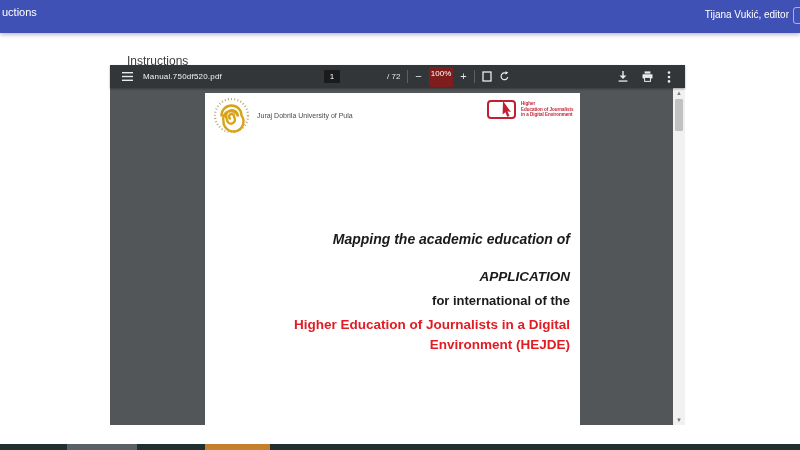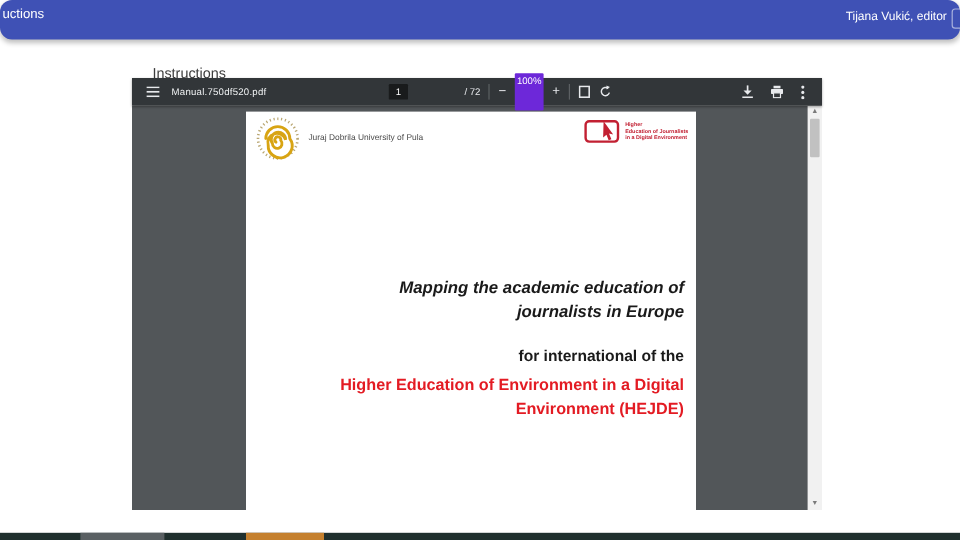--- a/index.html
+++ b/index.html
@@ -7,21 +7,21 @@
   body {
     width:800px; height:450px; overflow:hidden;
     background:#fff;
     font-family:"Liberation Sans", sans-serif;
   }
   .screen { position:relative; width:800px; height:450px; overflow:hidden; background:#fff; }
 
   
   .appbar {
     position:absolute; top:0; left:0; width:800px; height:33px;
-    background:#3f51b5; box-shadow:0 2px 4px rgba(0,0,0,.25);border-radius:10px;
+    background:#3f51b5; box-shadow:0 2px 4px rgba(0,0,0,.25);
   }
   .appbar-title { position:absolute; left:2px; top:6px; color:#fff; font-size:11px; }
   .appbar-user  { position:absolute; right:11px; top:9px; color:#fff; font-size:10px; }
   .appbar-cutoff{
     position:absolute; right:-7px; top:7px; width:14px; height:17px;
     border:1px solid rgba(255,255,255,.55); border-radius:3px;
   }
 
   
   .page-heading { position:absolute; left:115px; top:42px; margin:12px; font-size:12px; font-weight:400; color:#3c3c3c; }
@@ -33,21 +33,21 @@
     background:#323639; color:#e8eaed; box-shadow:0 1px 2px rgba(0,0,0,.35); z-index:2;
   }
   .tb-left  { position:absolute; left:12px;  top:0; height:23px; display:flex; align-items:center; gap:10px; }
   .tb-center{ position:absolute; left:214px; top:0; height:23px; display:flex; align-items:center; gap:7px; }
   .tb-right { position:absolute; right:14px; top:0; height:23px; display:flex; align-items:center; gap:14px; }
   .pdf-filename { font-size:8px; color:#f1f3f4; letter-spacing:.2px; }
   .tb-pagebox  { min-width:16px; height:13px; background:#191b1c; color:#fff; font-size:8px; line-height:13px; text-align:center; border-radius:1px; }
   .tb-pagecount{ font-size:8px; color:#e8eaed; white-space:nowrap;margin-left:40px; }
   .tb-divider  { width:1px; height:13px; background:#5c6063; }
   .tb-zoombtn  { font-size:11px; line-height:11px; color:#e8eaed; cursor:default; }
-  .tb-zoombox  { min-width:24px; height:31px; padding:0 2px; background:#6d28d9; color:#fff; font-size:8px; line-height:13px; text-align:center; border-radius:1px; }
+  .tb-zoombox  { min-width:24px; height:20px; padding:0 2px; background:#7f1d1d; color:#fff; font-size:8px; line-height:13px; text-align:center; border-radius:1px; }
   .tb-iconbtn  { display:flex; align-items:center; justify-content:center; }
   .tb-iconbtn svg { display:block; }
 
   
   .pdf-body { position:absolute; top:23px; left:0; right:0; bottom:0; background:#525659; overflow:hidden; }
   .pdf-page { position:absolute; left:95px; top:5px; width:375px; height:340px; background:#fff; }
 
   .pdf-scrollbar { position:absolute; right:0; top:0; bottom:0; width:12px; background:#f1f1f1; }
   .sb-arrow { position:absolute; left:0; width:12px; height:8px; color:#7a7a7a; font-size:6px; line-height:8px; text-align:center; }
   .sb-up    { top:1px; }
@@ -184,27 +184,27 @@
           <span class="hejde-lines">
             <span style="display:block">Higher</span>
             <span style="display:block">Education of Journalists</span>
             <span style="display:block">in a Digital Environment</span>
           </span>
         </div>
 
         <div class="doc-text">
           <p class="doc-title">
             <span style="display:block">Mapping the academic education of</span>
-            <span style="display:block">journalists in Europe</span>
           </p>
           <p class="doc-subtitle">
+            <span style="display:block">APPLICATION</span>
           </p>
           <p class="doc-line">for international of the</p>
           <p class="doc-highlight">
-            <span style="display:block">Higher Education of Environment in a Digital</span>
+            <span style="display:block">Higher Education of Journalists in a Digital</span>
             <span style="display:block">Environment (HEJDE)</span>
           </p>
         </div>
 
       </div>
 
       <div class="pdf-scrollbar">
         <span class="sb-arrow sb-up">▲</span>
         <span class="sb-thumb"></span>
         <span class="sb-arrow sb-down">▼</span>

